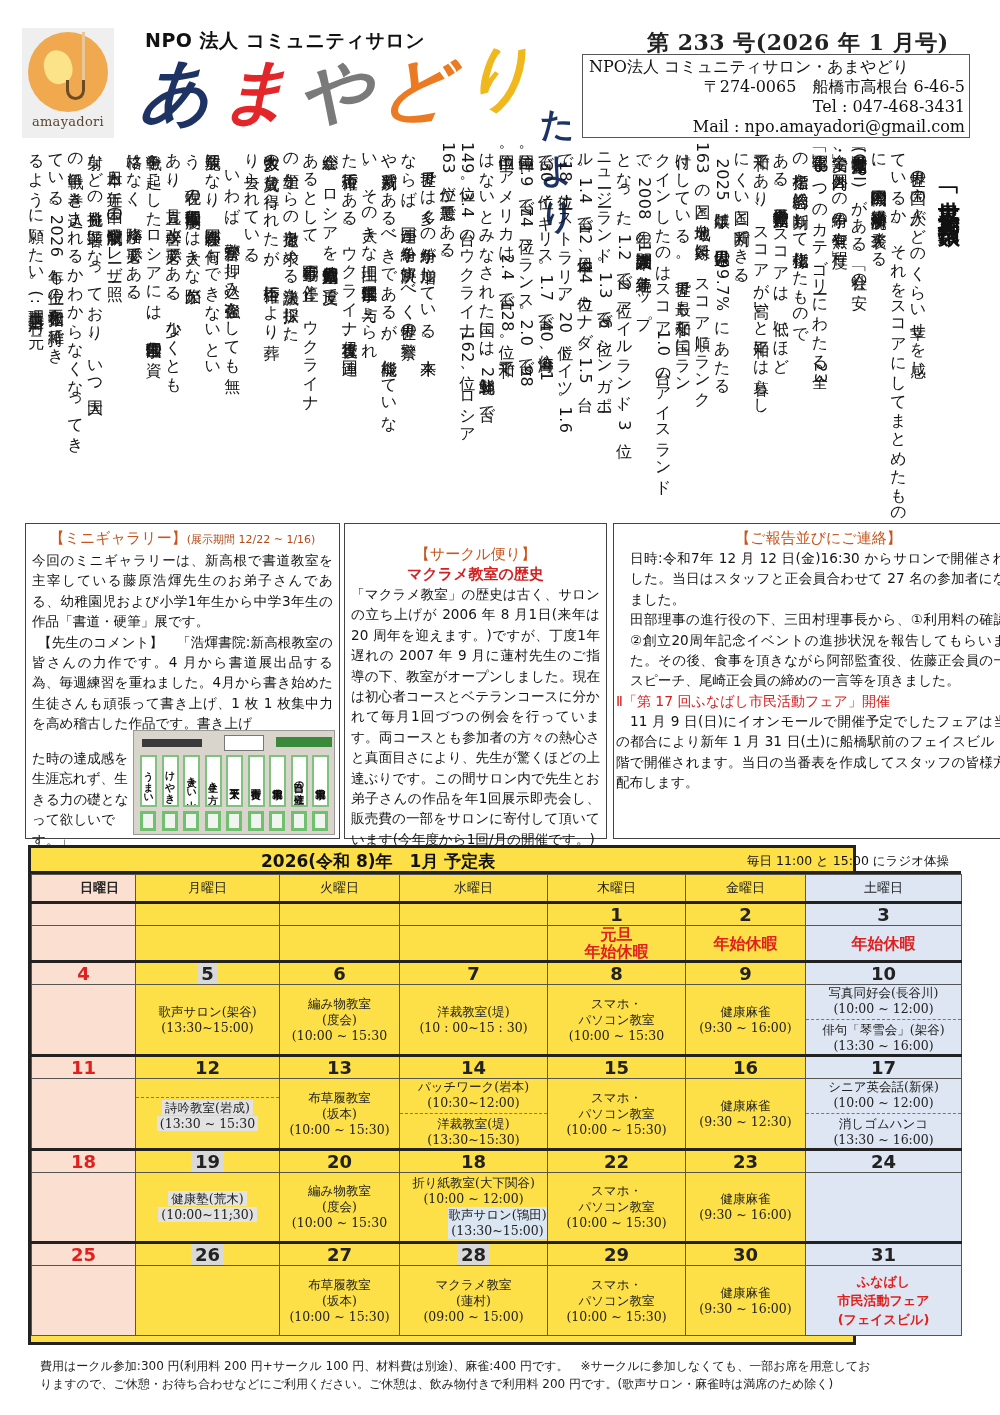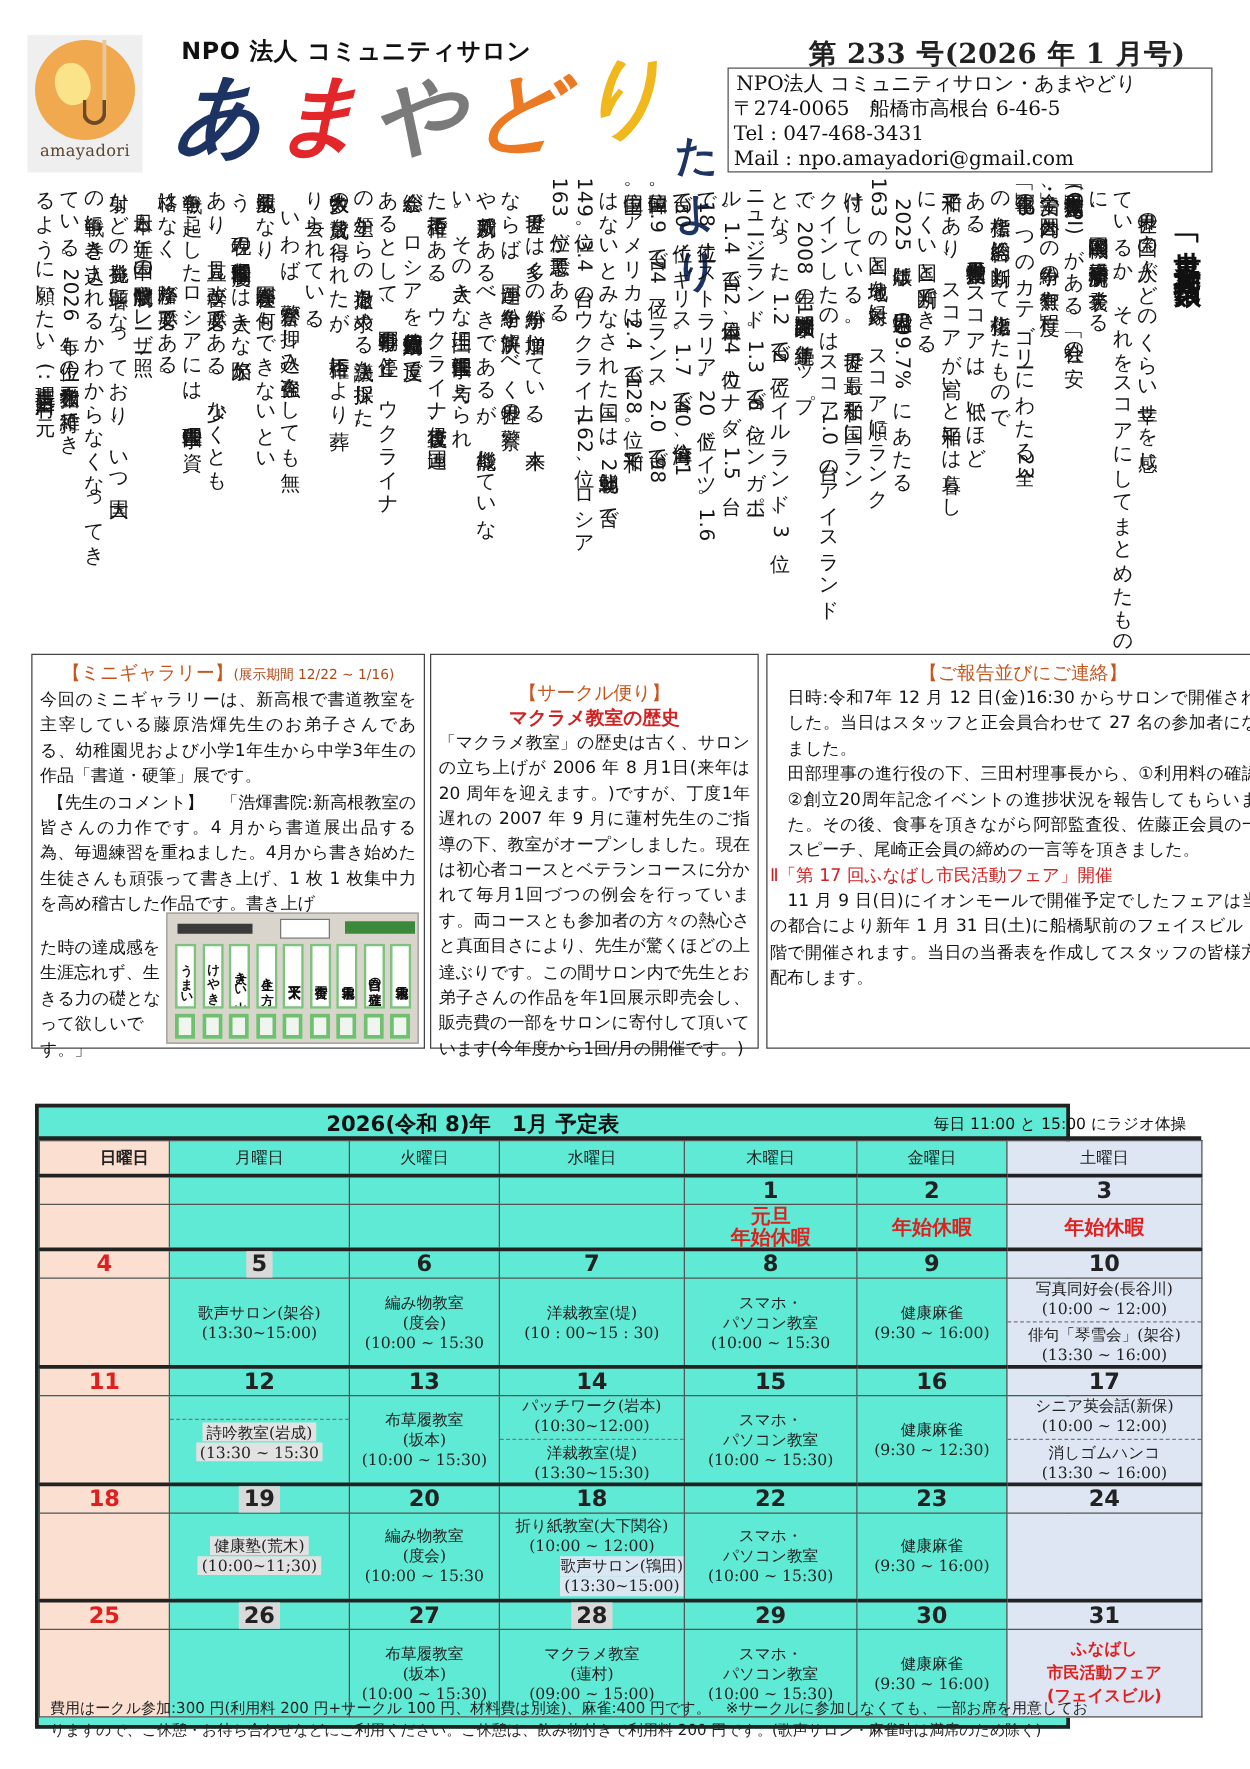--- a/index.html
+++ b/index.html
@@ -15,21 +15,21 @@
   .logo-text { position: absolute; left: 0; top: 86px; width: 92px; text-align: center; font-family: "DejaVu Serif", serif; font-size: 13px; color: #5a4630; letter-spacing: 0.3px; }
 
   .org-line { position: absolute; left: 145px; top: 28px; font-family: "DejaVu Sans", sans-serif; font-weight: bold; font-size: 19px; color: #111; letter-spacing: 0.5px; }
 
   .title-wrap { position: absolute; left: 140px; top: 52px; height: 90px; }
   .title-char { position: absolute; font-family: "DejaVu Sans", sans-serif; font-weight: bold; font-size: 70px; line-height: 1; font-style: italic; }
   .title-sub { position: absolute; left: 400px; top: 50px; font-family: "DejaVu Sans", sans-serif; font-weight: bold; font-size: 34px; color: #1c3363; letter-spacing: 1px; }
 
   .issue { position: absolute; left: 647px; top: 28px; font-family: "DejaVu Serif", serif; font-weight: bold; font-size: 22px; color: #222; letter-spacing: 0.5px; }
   .contact-box { position: absolute; left: 582px; top: 54px; width: 388px; height: 84px; border: 1.5px solid #555; padding: 2px 4px; font-family: "DejaVu Serif", serif; color: #111; }
-  .contact-line { text-align: left; line-height: 20px; white-space: nowrap; }
+  .contact-line { text-align: right; line-height: 20px; white-space: nowrap; }
   .contact-line.l1 { font-size: 16px; text-align: left; padding-left: 2px; }
   .contact-line.l2 { font-size: 16px; }
   .contact-line.l3 { font-size: 16px; }
   .contact-line.l4 { font-size: 16px; }
 
   
   .article { position: absolute; left: 24px; top: 142px; width: 946px; height: 378px; }
   .article-title { position: absolute; right: 6px; top: 38px; writing-mode: vertical-rl; font-family: "DejaVu Sans", sans-serif; font-weight: bold; font-size: 22px; letter-spacing: 4px; color: #111; }
   .article-body { position: absolute; right: 42px; top: 0; height: 378px; writing-mode: vertical-rl; font-family: "DejaVu Sans", sans-serif; font-size: 16px; line-height: 19.6px; letter-spacing: 0.5px; color: #161616; white-space: pre; }
 
@@ -47,21 +47,21 @@
 
   .gallery-photo { position: absolute; left: 107px; top: 206px; width: 202px; height: 105px; background: #d9d4cc; border: 1px solid #999; overflow: hidden; }
   .photo-bar { position: absolute; left: 8px; top: 8px; width: 60px; height: 8px; background: #3a3a3a; }
   .photo-sign { position: absolute; left: 90px; top: 4px; width: 40px; height: 16px; background: #fff; border: 1px solid #777; }
   .photo-green { position: absolute; left: 142px; top: 6px; width: 56px; height: 10px; background: #3b8a3b; }
   .scroll { position: absolute; top: 24px; width: 17px; height: 52px; background: #fff; border: 2px solid #7ec27e; writing-mode: vertical-rl; font-size: 10px; font-weight: bold; color: #111; text-align: center; line-height: 13px; overflow: hidden; }
   .frame { position: absolute; top: 80px; width: 16px; height: 20px; border: 3px solid #6fc06f; background: #f1f5ef; }
   .gallery-tail { position: absolute; left: 6px; top: 224px; width: 100px; font-size: 13.6px; line-height: 20.4px; }
 
   
-  .cal { position: absolute; left: 28px; top: 883px; width: 828px; height: 500px; border: 3px solid #222; background: #5eead4; }
+  .cal { position: absolute; left: 28px; top: 845px; width: 828px; height: 500px; border: 3px solid #222; background: #fde047; }
   .cal-title { position: absolute; left: 0; top: 0; width: 930px; height: 26px; border-bottom: 3px solid #222; }
   .cal-title-main { position: absolute; left: 230px; top: 2px; font-family: "DejaVu Sans", sans-serif; font-weight: bold; font-size: 17px; color: #111; }
   .cal-title-note { position: absolute; right: 12px; top: 5px; font-family: "DejaVu Sans", sans-serif; font-size: 12.5px; color: #111; }
 
   table.grid { position: absolute; left: 0; top: 26px; width: 930px; border-collapse: collapse; table-layout: fixed; }
   table.grid td, table.grid th { border: 1px solid #555; text-align: center; vertical-align: middle; padding: 0; }
   table.grid th { height: 28px; font-family: "DejaVu Serif", serif; font-weight: normal; font-size: 13px; color: #222; }
   table.grid th.sun { background: #fbe0d2; font-family: "DejaVu Sans", sans-serif; font-weight: bold; padding-left: 32px; }
   table.grid th.sat { background: #dde6f2; }
   .sun-col { background: #fbe0d2; }

